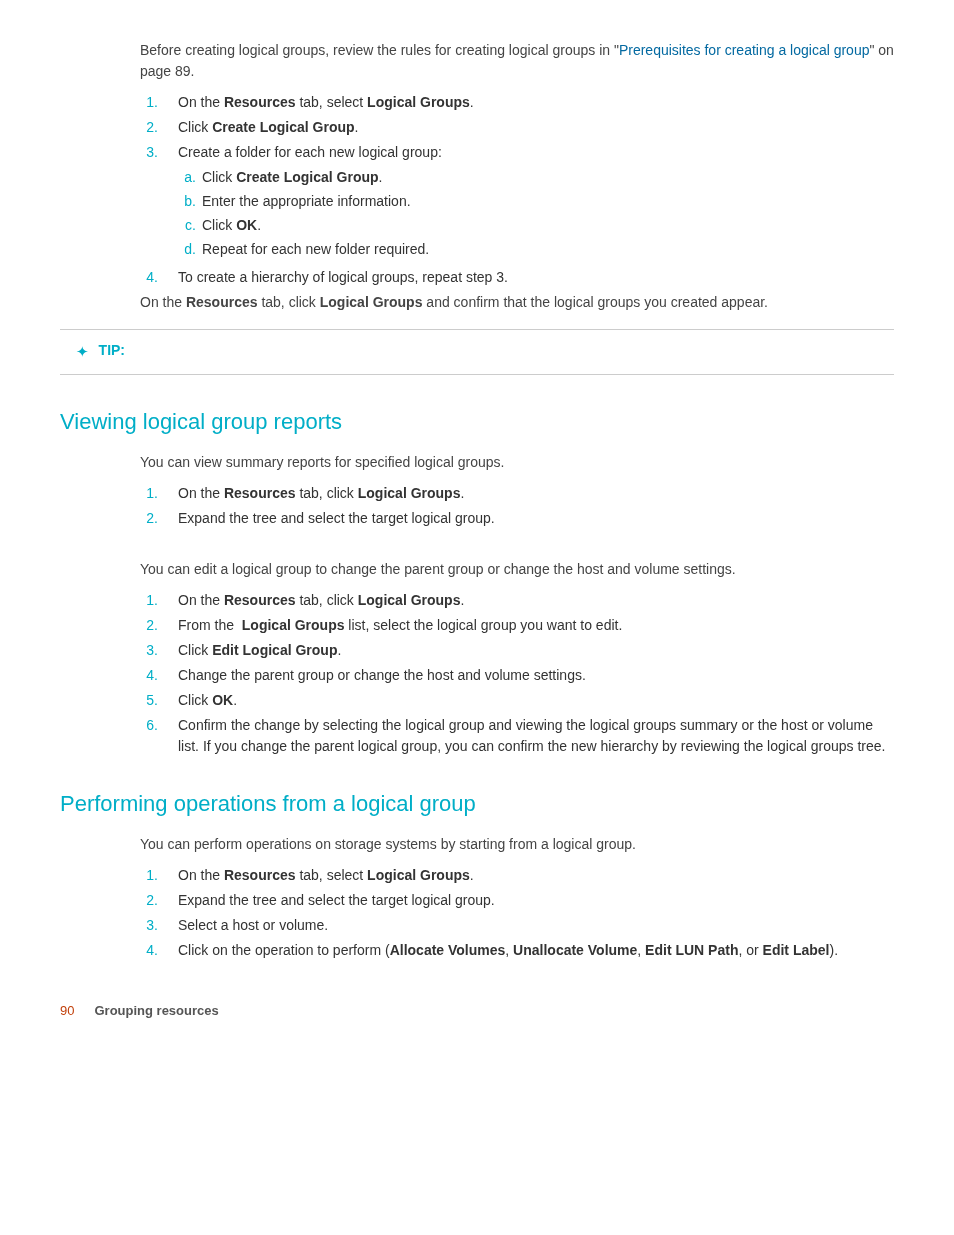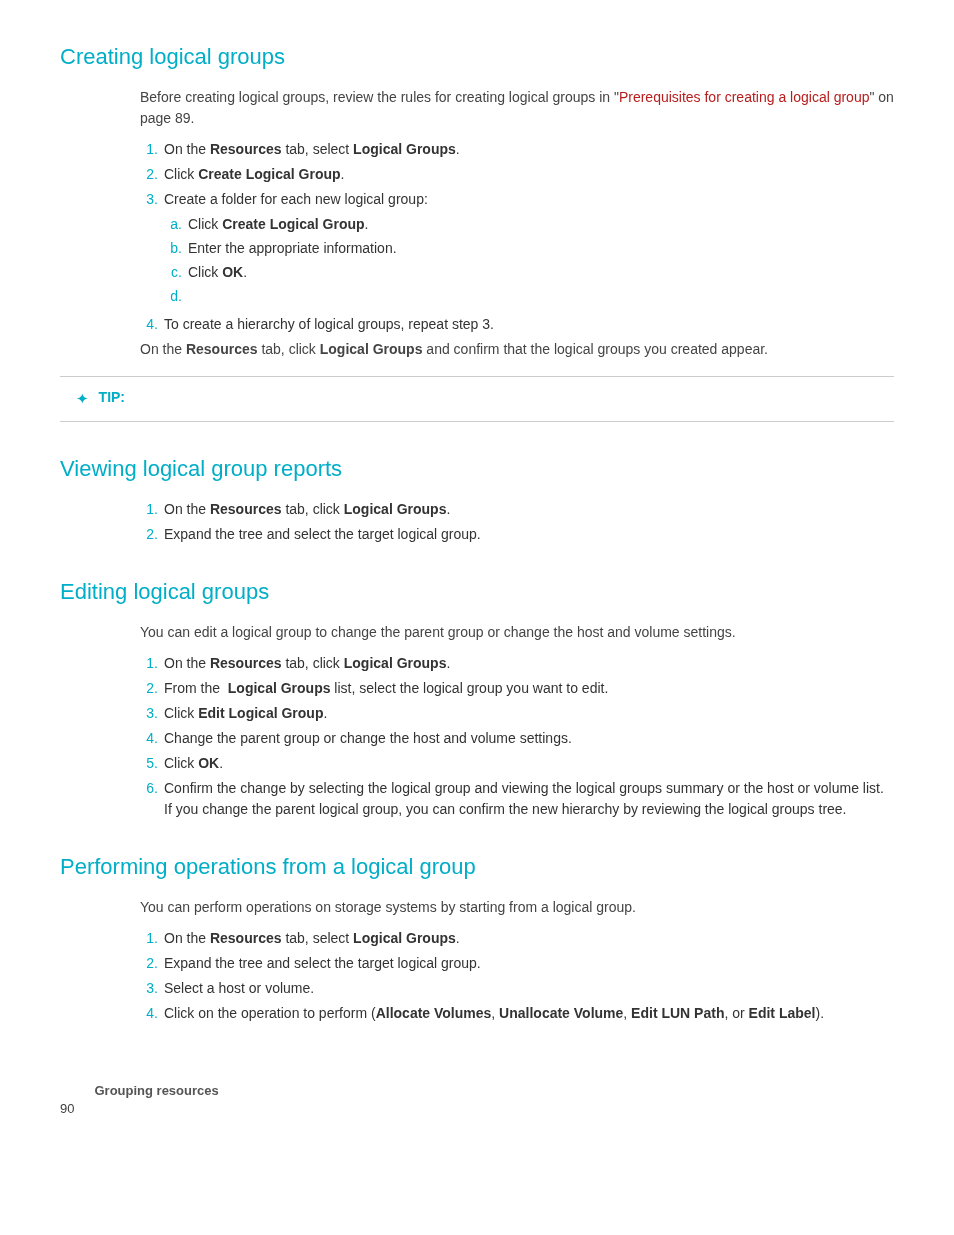--- a/index.html
+++ b/index.html
@@ -21,21 +21,21 @@
       color: #00aec7;
       font-weight: normal;
       margin-bottom: 14px;
     }
     .intro-text {
       margin-left: 80px;
       margin-bottom: 10px;
       color: #444;
     }
     a, .link {
-      color: #b91c1c;
+      color: #0369a1;
       text-decoration: none;
     }
     .steps-list {
       margin-left: 80px;
       padding-left: 0;
       list-style: none;
     }
     .steps-list > li {
       margin-bottom: 4px;
       display: flex;
@@ -43,20 +43,21 @@
       gap: 6px;
     }
     .step-num {
       font-weight: normal;
       color: #00aec7;
       min-width: 18px;
       text-align: right;
     }
     .step-content {
       flex: 1;
+      margin-left: 14px;
     }
     .step-content b {
       font-weight: bold;
     }
     .sub-steps {
       list-style: none;
       padding-left: 0;
       margin-top: 4px;
     }
     .sub-steps > li {
@@ -104,34 +105,32 @@
     .page-footer {
       margin-top: 40px;
       color: #555;
       font-size: 13px;
       display: flex;
       align-items: center;
       gap: 20px;
     }
     .page-number {
       font-size: 13px;
-      color: #404040;
-      margin-top: 35px;
+      color: #c2410c;
     }
     .footer-section-name {
       font-size: 13px;
       color: #555;
       font-weight: bold;
     }
   </style>
 </head>
 <body>
 
 <div class="section">
-  <h2 class="section-title">Creating logical groups</h2>
   <p class="intro-text">
     Before creating logical groups, review the rules for creating logical groups in "<a class="link">Prerequisites for creating a logical group</a>" on page 89.
   </p>
   <ol class="steps-list">
     <li>
       <span class="step-num">1.</span>
       <span class="step-content">On the <b>Resources</b> tab, select <b>Logical Groups</b>.</span>
     </li>
     <li>
       <span class="step-num">2.</span>
@@ -149,20 +148,21 @@
           <li>
             <span class="sub-step-label">b.</span>
             <span>Enter the appropriate information.</span>
           </li>
           <li>
             <span class="sub-step-label">c.</span>
             <span>Click <b>OK</b>.</span>
           </li>
           <li>
             <span class="sub-step-label">d.</span>
+            <span>Repeat for each new folder required.</span>
           </li>
         </ul>
       </span>
     </li>
     <li>
       <span class="step-num">4.</span>
       <span class="step-content">To create a hierarchy of logical groups, repeat step 3.</span>
     </li>
   </ol>
   <p class="confirm-text">
@@ -171,34 +171,34 @@
   <div class="tip-box">
     <span class="tip-icon">✦</span>
     <div>
       <span class="tip-label">TIP:</span><br>
     </div>
   </div>
 </div>
 
 <div class="section">
   <h2 class="section-title">Viewing logical group reports</h2>
+  <p class="intro-text">You can view summary reports for specified logical groups.</p>
   <ol class="steps-list">
     <li>
       <span class="step-num">1.</span>
       <span class="step-content">On the <b>Resources</b> tab, click <b>Logical Groups</b>.</span>
     </li>
     <li>
       <span class="step-num">2.</span>
       <span class="step-content">Expand the tree and select the target logical group.</span>
     </li>
   </ol>
 </div>
 
 <div class="section">
-  <h2 class="section-title">Editing logical groups</h2>
   <p class="intro-text">You can edit a logical group to change the parent group or change the host and volume settings.</p>
   <ol class="steps-list">
     <li>
       <span class="step-num">1.</span>
       <span class="step-content">On the <b>Resources</b> tab, click <b>Logical Groups</b>.</span>
     </li>
     <li>
       <span class="step-num">2.</span>
       <span class="step-content">From the &nbsp;<b>Logical Groups</b> list, select the logical group you want to edit.</span>
     </li>

